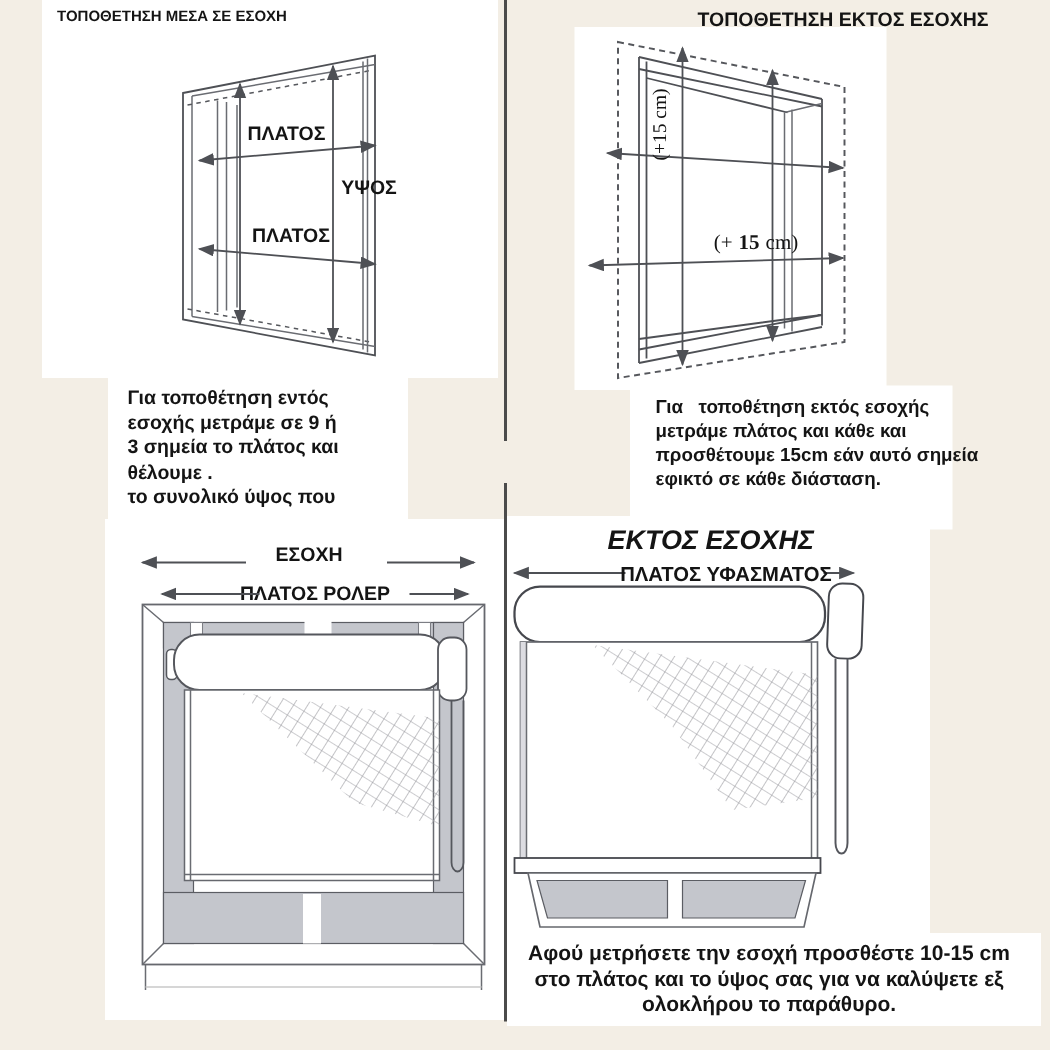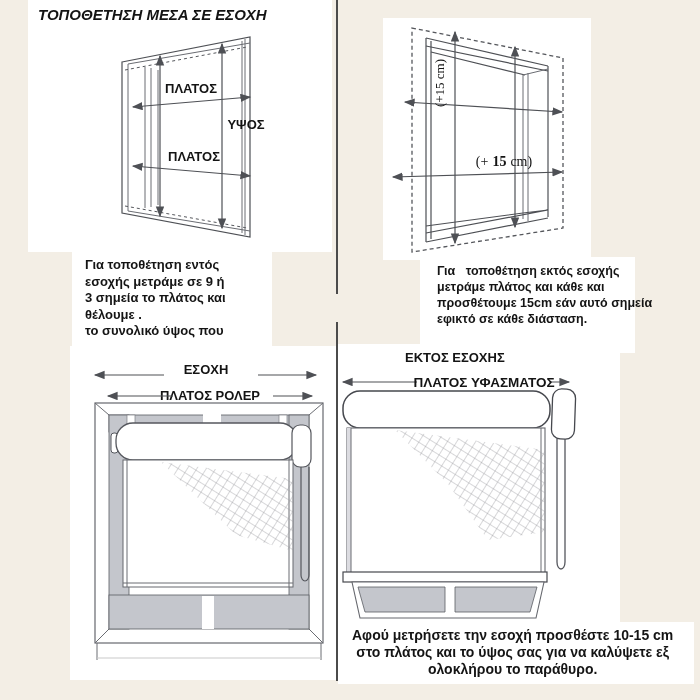--- a/index.html
+++ b/index.html
@@ -30,22 +30,23 @@
   <div class="patch" style="left:72px;top:250px;width:200px;height:112px;"></div>
   <div class="patch" style="left:383px;top:18px;width:208px;height:242px;"></div>
   <div class="patch" style="left:420px;top:257px;width:215px;height:96px;"></div>
   <div class="patch" style="left:70px;top:346px;width:266px;height:334px;"></div>
   <div class="patch" style="left:338px;top:344px;width:282px;height:278px;"></div>
   <div class="patch" style="left:338px;top:622px;width:356px;height:62px;"></div>
 
   <div class="vdivider" style="left:336px;top:0;height:294px;"></div>
   <div class="vdivider" style="left:336px;top:322px;height:359px;"></div>
 
-  <div class="sec-title" style="left:38px;top:6px;font-size:15px;font-style:italic;">ΤΟΠΟΘΕΤΗΣΗ ΜΕΣΑ ΣΕ ΕΣΟΧΗ</div>
-  <div class="sec-title" style="left:405px;top:350px;font-size:13px;">ΕΚΤΟΣ ΕΣΟΧΗΣ</div>
+  <div class="sec-title" style="left:38px;top:6px;font-size:10px;">ΤΟΠΟΘΕΤΗΣΗ ΜΕΣΑ ΣΕ ΕΣΟΧΗ</div>
+  <div class="sec-title" style="left:465px;top:5px;font-size:13px;">ΤΟΠΟΘΕΤΗΣΗ ΕΚΤΟΣ ΕΣΟΧΗΣ</div>
+  <div class="sec-title" style="left:405px;top:350px;font-size:18px;font-style:italic;">ΕΚΤΟΣ ΕΣΟΧΗΣ</div>
 
   <svg style="left:95px;top:30px;" width="220" height="220" viewBox="0 0 220 220">
     <defs>
       <marker id="m1" markerWidth="10" markerHeight="8" refX="8" refY="3.5" orient="auto-start-reverse">
         <path d="M0,0 L9,3.5 L0,7 Z" fill="#4e5055"></path>
       </marker>
     </defs>
     <path class="ln" d="M27,32 L155,7 L155,207 L27,183 Z"></path>
     <path class="lnthin" d="M33,34 V181"></path>
     <path class="lnthin" d="M33,34 L155,13"></path>

